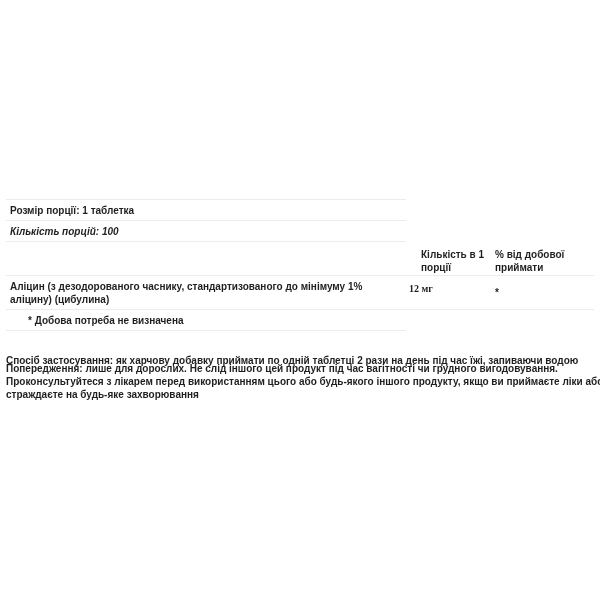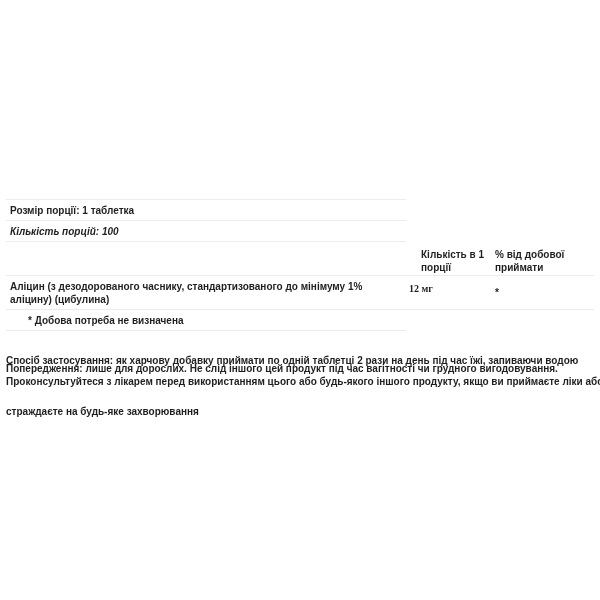--- a/index.html
+++ b/index.html
@@ -57,14 +57,14 @@
 
   <div class="txt" style="left:28px; top:314px;">* Добова потреба не визначена</div>
   <div class="line" style="left:6px; top:330px; width:400px;"></div>
 </div>
 
 <div class="txt" style="left:6px; top:337px;margin-top:17px;">Спосіб застосування: як харчову добавку приймати по одній таблетці 2 рази на день під час їжі, запиваючи водою</div>
 
 <div>
   <div class="txt" style="left:6px; top:362px;">Попередження: лише для дорослих. Не слід іншого цей продукт під час вагітності чи грудного вигодовування.</div>
   <div class="txt" style="left:6px; top:375px;">Проконсультуйтеся з лікарем перед використанням цього або будь-якого іншого продукту, якщо ви приймаєте ліки або</div>
-  <div class="txt" style="left:6px; top:405px;">страждаєте на будь-яке захворювання</div>
+  <div class="txt" style="left:6px; top:388px;">страждаєте на будь-яке захворювання</div>
 </div>
 
 </body></html>

